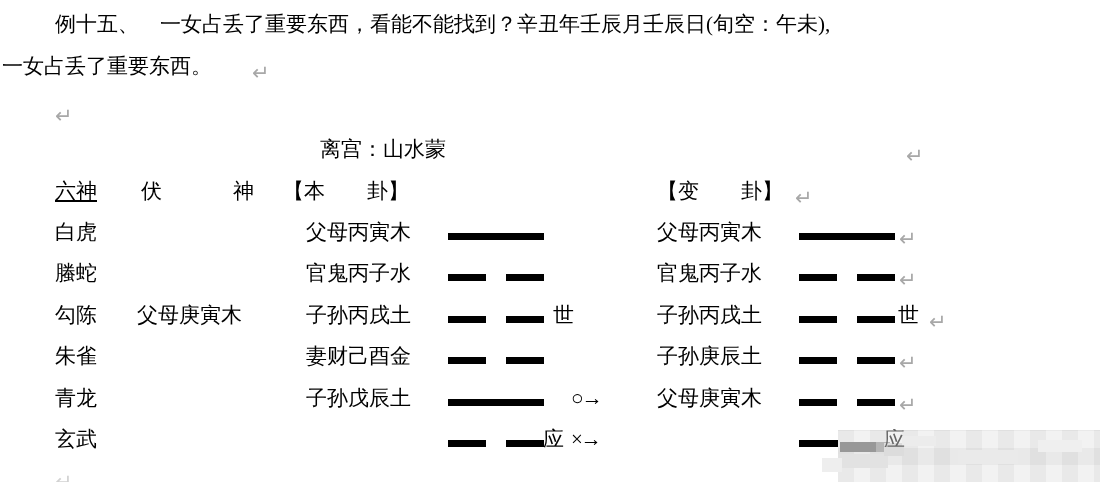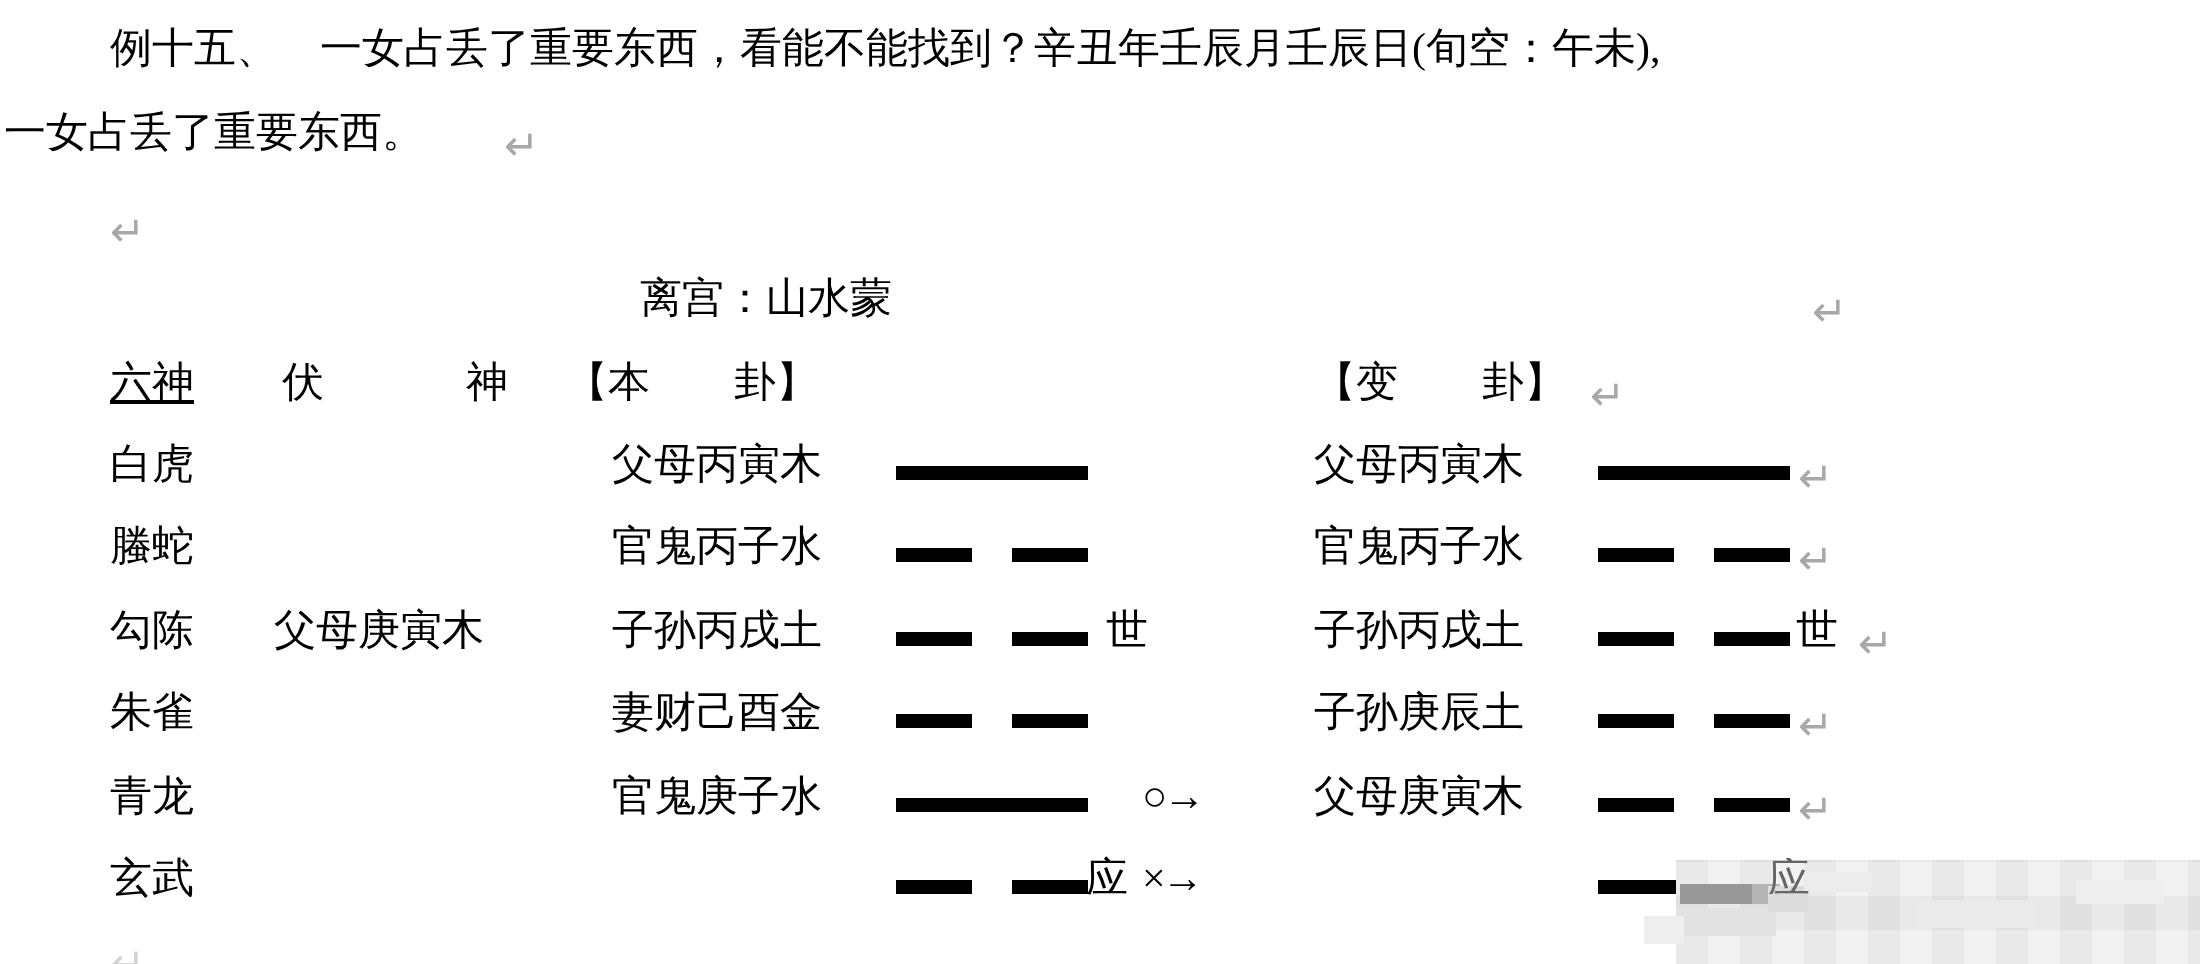--- a/index.html
+++ b/index.html
@@ -165,21 +165,21 @@
     <div class="hexline bian" data-line="yin">
         <div class="seg l"></div>
         <div class="seg r"></div>
       </div>
     <span class="pilcrow rp">↵</span>
   </div>
 
   <div class="line" style="top:387.5px">
     <span class="pos god">青龙</span>
     <span class="pos fushen"></span>
-    <span class="pos bentext">官鬼庚子水</span>
+    <span class="pos bentext">子孙戊辰土</span>
     <div class="hexline ben" data-line="yang">
         <div class="seg full"></div>
       </div>
     <span class="pos benmarker"></span>
     <span class="pos change">○→</span>
     <span class="pos biantext">父母庚寅木</span>
     <div class="hexline bian" data-line="yin">
         <div class="seg l"></div>
         <div class="seg r"></div>
       </div>

